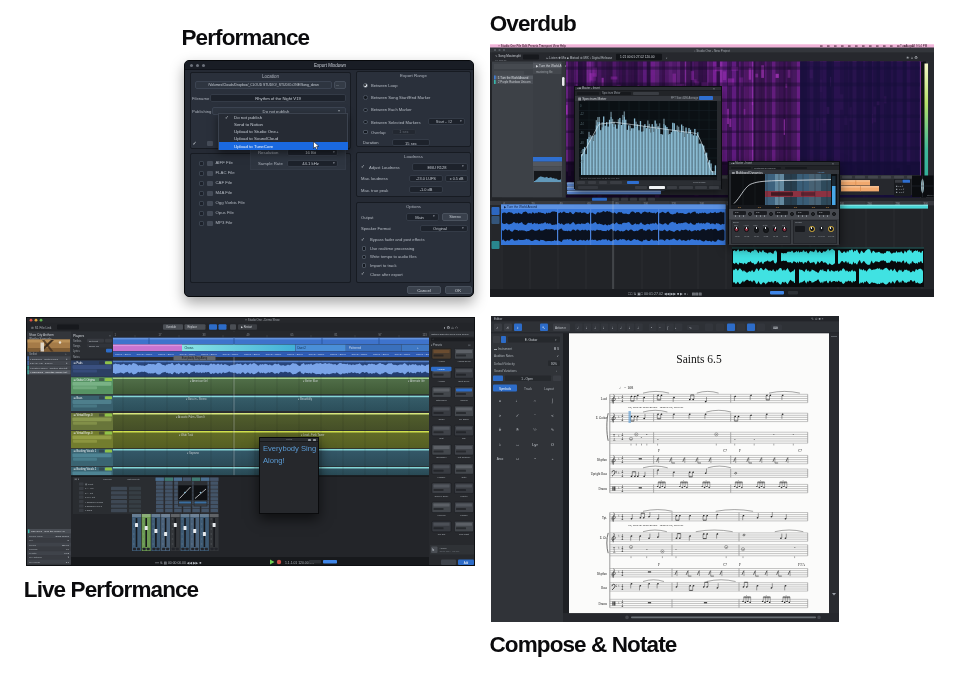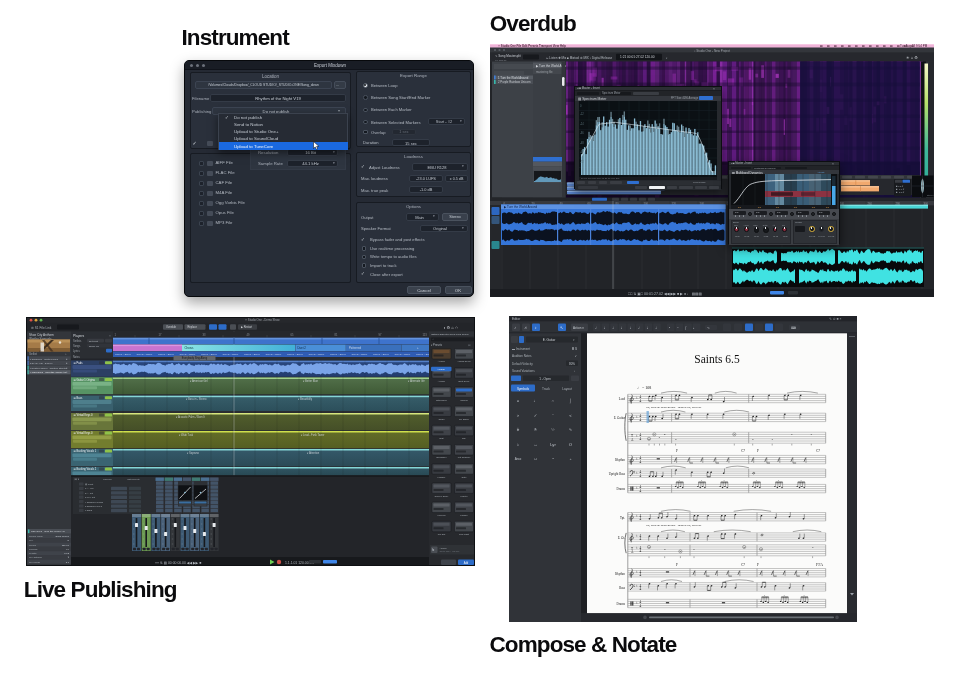--- a/index.html
+++ b/index.html
@@ -1,21 +1,21 @@
 <!DOCTYPE html>
 <html><head><meta charset="utf-8"><style>
 html,body{margin:0;padding:0;}
 body{width:960px;height:674px;background:#ffffff;position:relative;overflow:hidden;
 font-family:'Liberation Sans',sans-serif;}
 .hd{position:absolute;font-weight:700;color:#0b0b0d;font-size:22.5px;letter-spacing:-0.9px;white-space:nowrap;}
 div{box-sizing:border-box;}
 </style></head><body>
-<div class="hd" style="left:181.5px;top:25px;">Instrument</div>
+<div class="hd" style="left:181.5px;top:25px;">Performance</div>
 <div class="hd" style="left:489.7px;top:11px;">Overdub</div>
-<div class="hd" style="left:23.8px;top:577px;">Live Publishing</div>
+<div class="hd" style="left:23.8px;top:577px;">Live Performance</div>
 <div class="hd" style="left:489.5px;top:632px;">Compose &amp; Notate</div>
 <div style="position:absolute;left:184px;top:60px;width:290px;height:237px;background:#252a34;border-radius:5px;border:1px solid #07090c;box-shadow:0 6px 14px rgba(0,0,0,.35);overflow:hidden;font-family:'Liberation Sans',sans-serif;">
     <div style="position:absolute;left:0px;top:0px;width:290px;height:9px;background:#191d25;border-bottom:1px solid #10131a;"></div>
     <div style="position:absolute;left:5px;top:3px;width:3px;height:3px;background:#6b707a;border-radius:50%;"></div>
     <div style="position:absolute;left:11px;top:3px;width:3px;height:3px;background:#6b707a;border-radius:50%;"></div>
     <div style="position:absolute;left:17px;top:3px;width:3px;height:3px;background:#6b707a;border-radius:50%;"></div>
     <div style="position:absolute;left:0px;top:2px;font-size:4.5px;line-height:5.5px;color:#c6cbd3;width:290px;text-align:center;white-space:nowrap;">Export Mixdown</div>
     <div style="position:absolute;left:5px;top:11px;width:161px;height:77px;background:#2a303b;border:1px solid #171b22;border-radius:2px;"></div>
     <div style="position:absolute;left:5px;top:13px;font-size:4.5px;line-height:5.5px;color:#aab0ba;width:161px;text-align:center;white-space:nowrap;">Location</div>
     <div style="position:absolute;left:10px;top:20px;width:137px;height:8px;background:#2e3540;border:1px solid #3c4452;border-radius:2px;"></div>
@@ -1397,22 +1397,30 @@
       <text x="414" y="52" font-size="2.5" fill="#eaf0f8" text-anchor="middle" font-family="Liberation Sans">Arcade</text>
       <rect x="403" y="227" width="45" height="9.5" fill="#2f3236"></rect>
       <rect x="404" y="228.5" width="6.5" height="6.5" rx="1" fill="#4a4e54"></rect>
       <text x="405" y="233.3" font-size="3" fill="#c5cad0" font-family="Liberation Sans">fx</text>
       <text x="412.5" y="231" font-size="2.3" fill="#aab0b6" font-family="Liberation Sans">Ampire</text>
       <text x="412.5" y="234.3" font-size="2.1" fill="#70767d" font-family="Liberation Sans">Guitar amp + cab sim</text>
       <rect x="414" y="241.5" width="15" height="5.5" rx="1" fill="#3f444b"></rect>
       <rect x="431" y="241.5" width="16" height="5.5" rx="1" fill="#2d6cc8"></rect>
       <text x="439" y="245.5" font-size="2.6" fill="#eaf0f8" text-anchor="middle" font-family="Liberation Sans">Add</text>
     </svg>
+    <div style="position:absolute;left:232px;top:118.5px;width:60px;height:77px;background:#26282c;border:1px solid #0a0b0d;box-shadow:0 5px 12px rgba(0,0,0,.6);">
+      <div style="position:absolute;left:0px;top:0px;width:58px;height:4.5px;background:#2b2e32;border-bottom:1px solid #17191c;"></div>
+      <div style="position:absolute;left:26px;top:0.6px;font-size:2.4px;line-height:3.4px;color:#85898f;white-space:nowrap;">Notes</div>
+      <div style="position:absolute;left:48px;top:1.2px;width:3px;height:2.2px;background:#aab0b6;border-radius:0.4px;opacity:0.8;"></div>
+      <div style="position:absolute;left:52.5px;top:1.2px;width:3px;height:2.2px;background:#aab0b6;border-radius:0.4px;opacity:0.8;"></div>
+      <div style="position:absolute;left:3px;top:7px;font-size:7.6px;line-height:8.6px;color:#5b9bd4;white-space:nowrap;font-weight:400;">Everybody Sing</div>
+      <div style="position:absolute;left:3px;top:19px;font-size:7.6px;line-height:8.6px;color:#5b9bd4;white-space:nowrap;">Along!</div>
+    </div>
   </div>
-<div style="position:absolute;left:509px;top:316px;width:347.5px;height:305.5px;background:#2a2d31;overflow:hidden;">
+<div style="position:absolute;left:491px;top:316px;width:347.5px;height:305.5px;background:#2a2d31;overflow:hidden;">
     <svg width="348" height="306" viewBox="0 0 348 306" style="position:absolute;left:0;top:0">
       <rect x="0" y="0" width="348" height="5.5" fill="#222429"></rect>
       <text x="3" y="4" font-size="3.2" fill="#b9bec5" font-family="Liberation Sans">Editor</text>
       <text x="320" y="4.2" font-size="3.4" fill="#9da2a9" font-family="Liberation Sans">✎ ⊙ ■ ×</text>
       <rect x="0" y="5.5" width="348" height="11.5" fill="#2e3136"></rect>
       <rect x="0" y="16.6" width="348" height="0.7" fill="#1b1d21"></rect>
       <rect x="3" y="7.5" width="8" height="7.5" rx="1" fill="#3a3d43"></rect>
       <rect x="13" y="7.5" width="8" height="7.5" rx="1" fill="#3a3d43"></rect>
       <rect x="23" y="7.5" width="8" height="7.5" rx="1" fill="#2d6cc8"></rect>
       <text x="5" y="13" font-size="4" fill="#c5cad0" font-family="Liberation Sans">♪</text>

